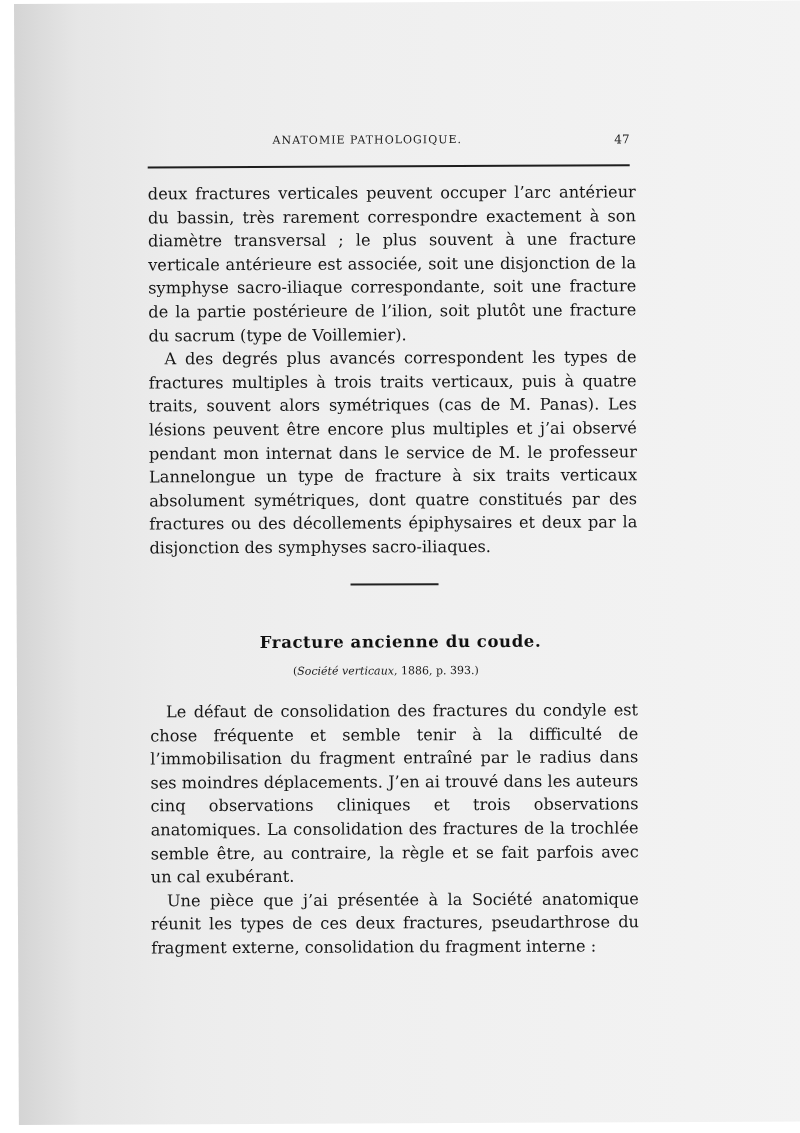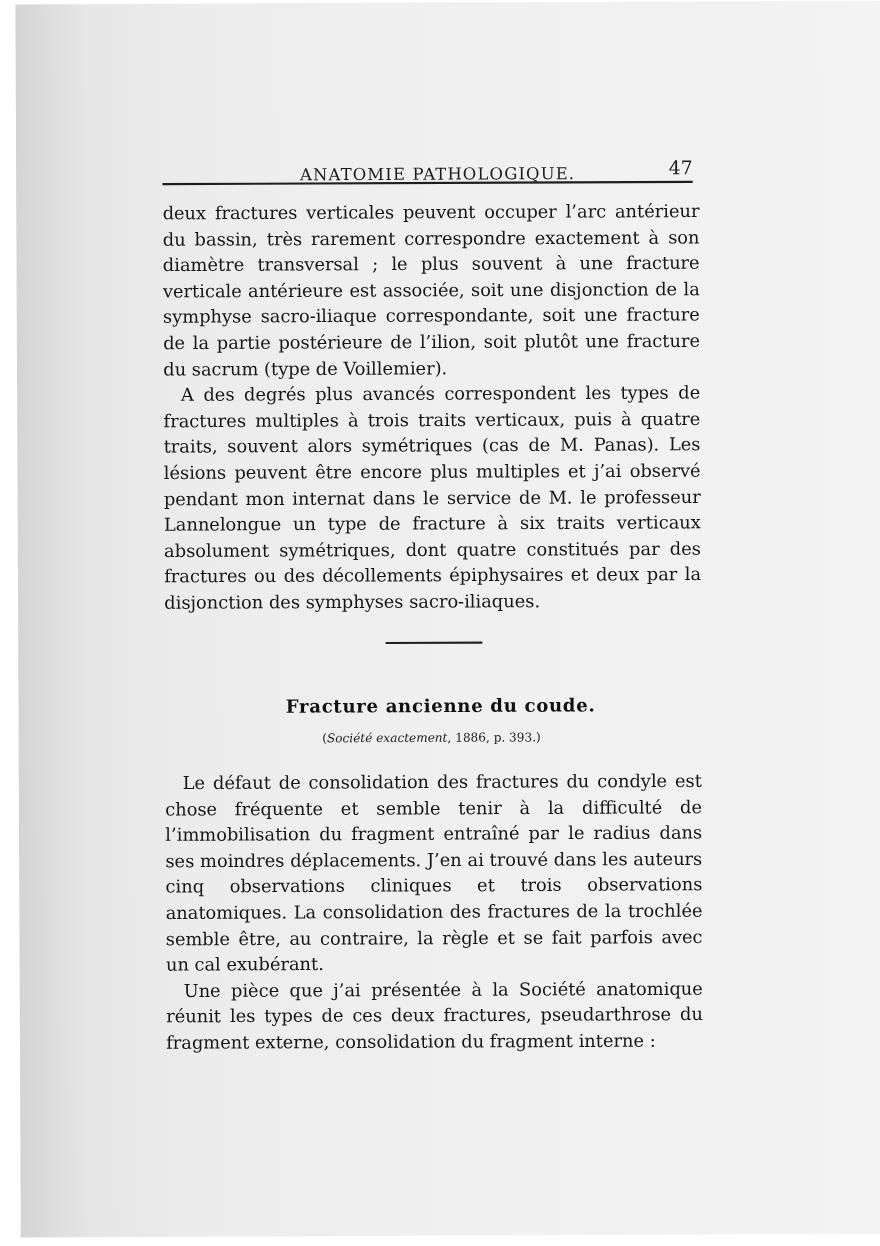--- a/index.html
+++ b/index.html
@@ -28,30 +28,29 @@
       left: 133px;
       top: 131px;
       width: 482px;
       height: 24px;
       font-family: "DejaVu Serif", serif;
       color: #1a1a1a;
     }
     .running-head .title {
       position: absolute;
       left: 125px;
-      top: 16px;
-      font-size: 15px;
+      top: 0;
+      font-size: 11px;
       letter-spacing: 1px;
     }
     .running-head .pagenum {
       position: absolute;
       right: 0;
       top: 0;
-      font-size: 17px;
-      margin-top: 11px;
+      font-size: 12px;
     }
     .rule {
       position: absolute;
       left: 133px;
       top: 163px;
       width: 482px;
       height: 2px;
       background: #1e1e1e;
     }
     .text {
@@ -111,20 +110,20 @@
   <div class="rule"></div>
 
   <div class="text block1">
     <p>deux fractures verticales peuvent occuper l’arc antérieur du bassin, très rarement correspondre exactement à son diamètre transversal ; le plus souvent à une fracture verticale antérieure est associée, soit une disjonction de la symphyse sacro-iliaque correspondante, soit une fracture de la partie postérieure de l’ilion, soit plutôt une fracture du sacrum (type de Voillemier).</p>
     <p class="indent">A des degrés plus avancés correspondent les types de fractures multiples à trois traits verticaux, puis à quatre traits, souvent alors symétriques (cas de M. Panas). Les lésions peuvent être encore plus multiples et j’ai observé pendant mon internat dans le service de M. le professeur Lannelongue un type de fracture à six traits verticaux absolument symétriques, dont quatre constitués par des fractures ou des décollements épiphysaires et deux par la disjonction des symphyses sacro-iliaques.</p>
   </div>
 
   <div class="short-rule"></div>
 
   <div class="section-title">Fracture ancienne du coude.</div>
-  <div class="section-ref"><span>(</span><i>Société exactement</i><span>, 1886, p. 393.</span><span>)</span></div>
+  <div class="section-ref"><span>(</span><i>Société verticaux</i><span>, 1886, p. 393.</span><span>)</span></div>
 
   <div class="text block2">
     <p class="indent">Le défaut de consolidation des fractures du condyle est chose fréquente et semble tenir à la difficulté de l’immobilisation du fragment entraîné par le radius dans ses moindres déplacements. J’en ai trouvé dans les auteurs cinq observations cliniques et trois observations anatomiques. La consolidation des fractures de la trochlée semble être, au contraire, la règle et se fait parfois avec un cal exubérant.</p>
     <p class="indent">Une pièce que j’ai présentée à la Société anatomique réunit les types de ces deux fractures, pseudarthrose du fragment externe, consolidation du fragment interne :</p>
   </div>
 
 </div>
 
 </body></html>

